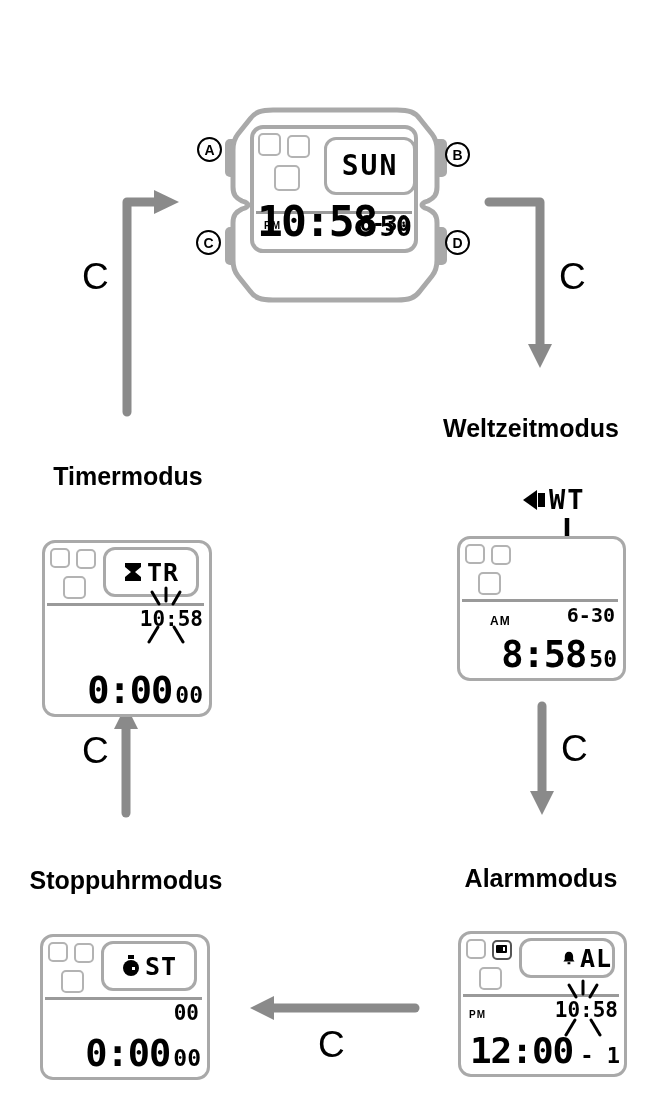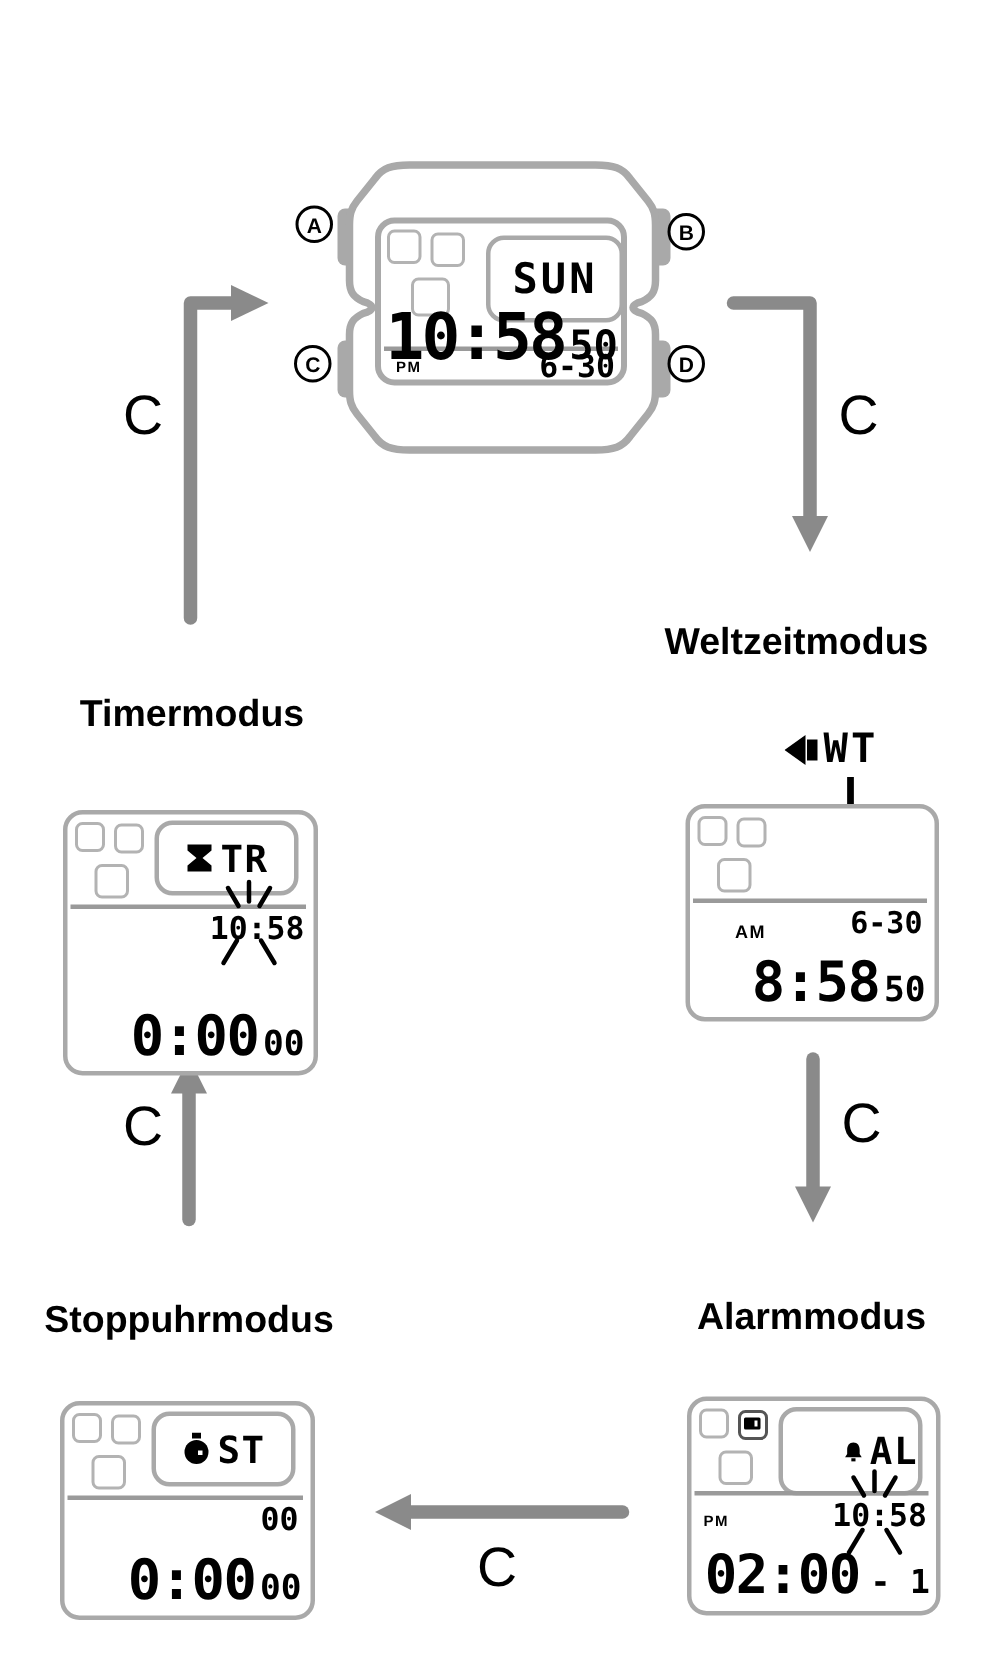--- a/index.html
+++ b/index.html
@@ -78,21 +78,21 @@
   <div class="circ" style="left:445px;top:142px;">
       <span>B</span>
     </div>
   <div class="circ" style="left:196px;top:230px;">
       <span>C</span>
     </div>
   <div class="circ" style="left:445px;top:230px;">
       <span>D</span>
     </div>
 
-  <div class="lcd-main" style="left:250px;top:125px;width:168px;height:112px;margin-top:20px;">
+  <div class="lcd-main" style="left:250px;top:125px;width:168px;height:128px;">
     <div class="ind" style="left:4px;top:4px;width:23px;height:23px;"></div>
     <div class="ind" style="left:33px;top:6px;width:23px;height:23px;"></div>
     <div class="ind" style="left:20px;top:36px;width:26px;height:26px;"></div>
     <div class="panel" style="left:70px;top:8px;width:92px;height:58px;">
       <span class="seg" style="font-size:28px;letter-spacing:2px;">SUN</span>
     </div>
     <div class="divider" style="left:2px;top:82px;width:156px;"></div>
     <div class="ampm" style="left:10px;top:92px;">PM</div>
     <div class="seg topval" style="right:4px;top:85px;">6-30</div>
     <div class="time-row" style="left:2px;right:2px;bottom:6px;">
@@ -126,32 +126,32 @@
 
   <div class="abs mode-label" style="left:441px;top:864px;width:200px;">Alarmmodus</div>
 
   <div class="lcd" style="left:458px;top:931px;width:169px;height:146px;">
     <div class="ind" style="left:5px;top:5px;width:20px;height:20px;"></div>
     <div class="ind" style="left:31px;top:6px;width:20px;height:20px;border-color:#555;">
       <div style="position:absolute;left:2px;top:3px;width:11px;height:8px;background:#000;border-radius:1px;"></div>
       <div style="position:absolute;left:9px;top:5px;width:2px;height:4px;background:#fff;"></div>
     </div>
     <div class="ind" style="left:18px;top:33px;width:23px;height:23px;"></div>
-    <div class="panel" style="left:58px;top:4px;width:96px;height:59px;padding-left:40px;">
+    <div class="panel" style="left:58px;top:4px;width:96px;height:40px;padding-left:40px;">
       <svg width="20" height="20" viewBox="0 0 20 20">
         <path d="M10 1 C6 1 4 4 4 8 L4 12 L2 15 L18 15 L16 12 L16 8 C16 4 14 1 10 1 Z" fill="#000"></path>
         <rect x="8" y="16" width="4" height="3" fill="#000"></rect>
       </svg>
       <span class="seg" style="font-size:25px;letter-spacing:1px;">AL</span>
     </div>
     <div class="divider" style="left:2px;top:60px;width:156px;"></div>
     <div class="seg topval" style="right:6px;top:66px;">10:58</div>
     <div class="ampm" style="left:8px;top:76px;">PM</div>
     <div class="time-row" style="left:2px;right:4px;bottom:5px;">
-      <span class="seg" style="font-size:36px;letter-spacing:-1px;">02:00</span>
+      <span class="seg" style="font-size:36px;letter-spacing:-1px;">12:00</span>
       <span class="seg" style="font-size:22px;margin-left:4px;">- 1</span>
     </div>
     <svg class="rays" style="left:100px;top:44px;" width="44" height="62" viewBox="0 0 44 62">
       <g stroke="#000" stroke-width="3" stroke-linecap="round">
         <line x1="22" y1="3" x2="22" y2="16"></line>
         <line x1="8" y1="7" x2="15" y2="19"></line>
         <line x1="36" y1="7" x2="29" y2="19"></line>
         <line x1="5" y1="57" x2="14" y2="42"></line>
         <line x1="39" y1="57" x2="30" y2="42"></line>
       </g>

